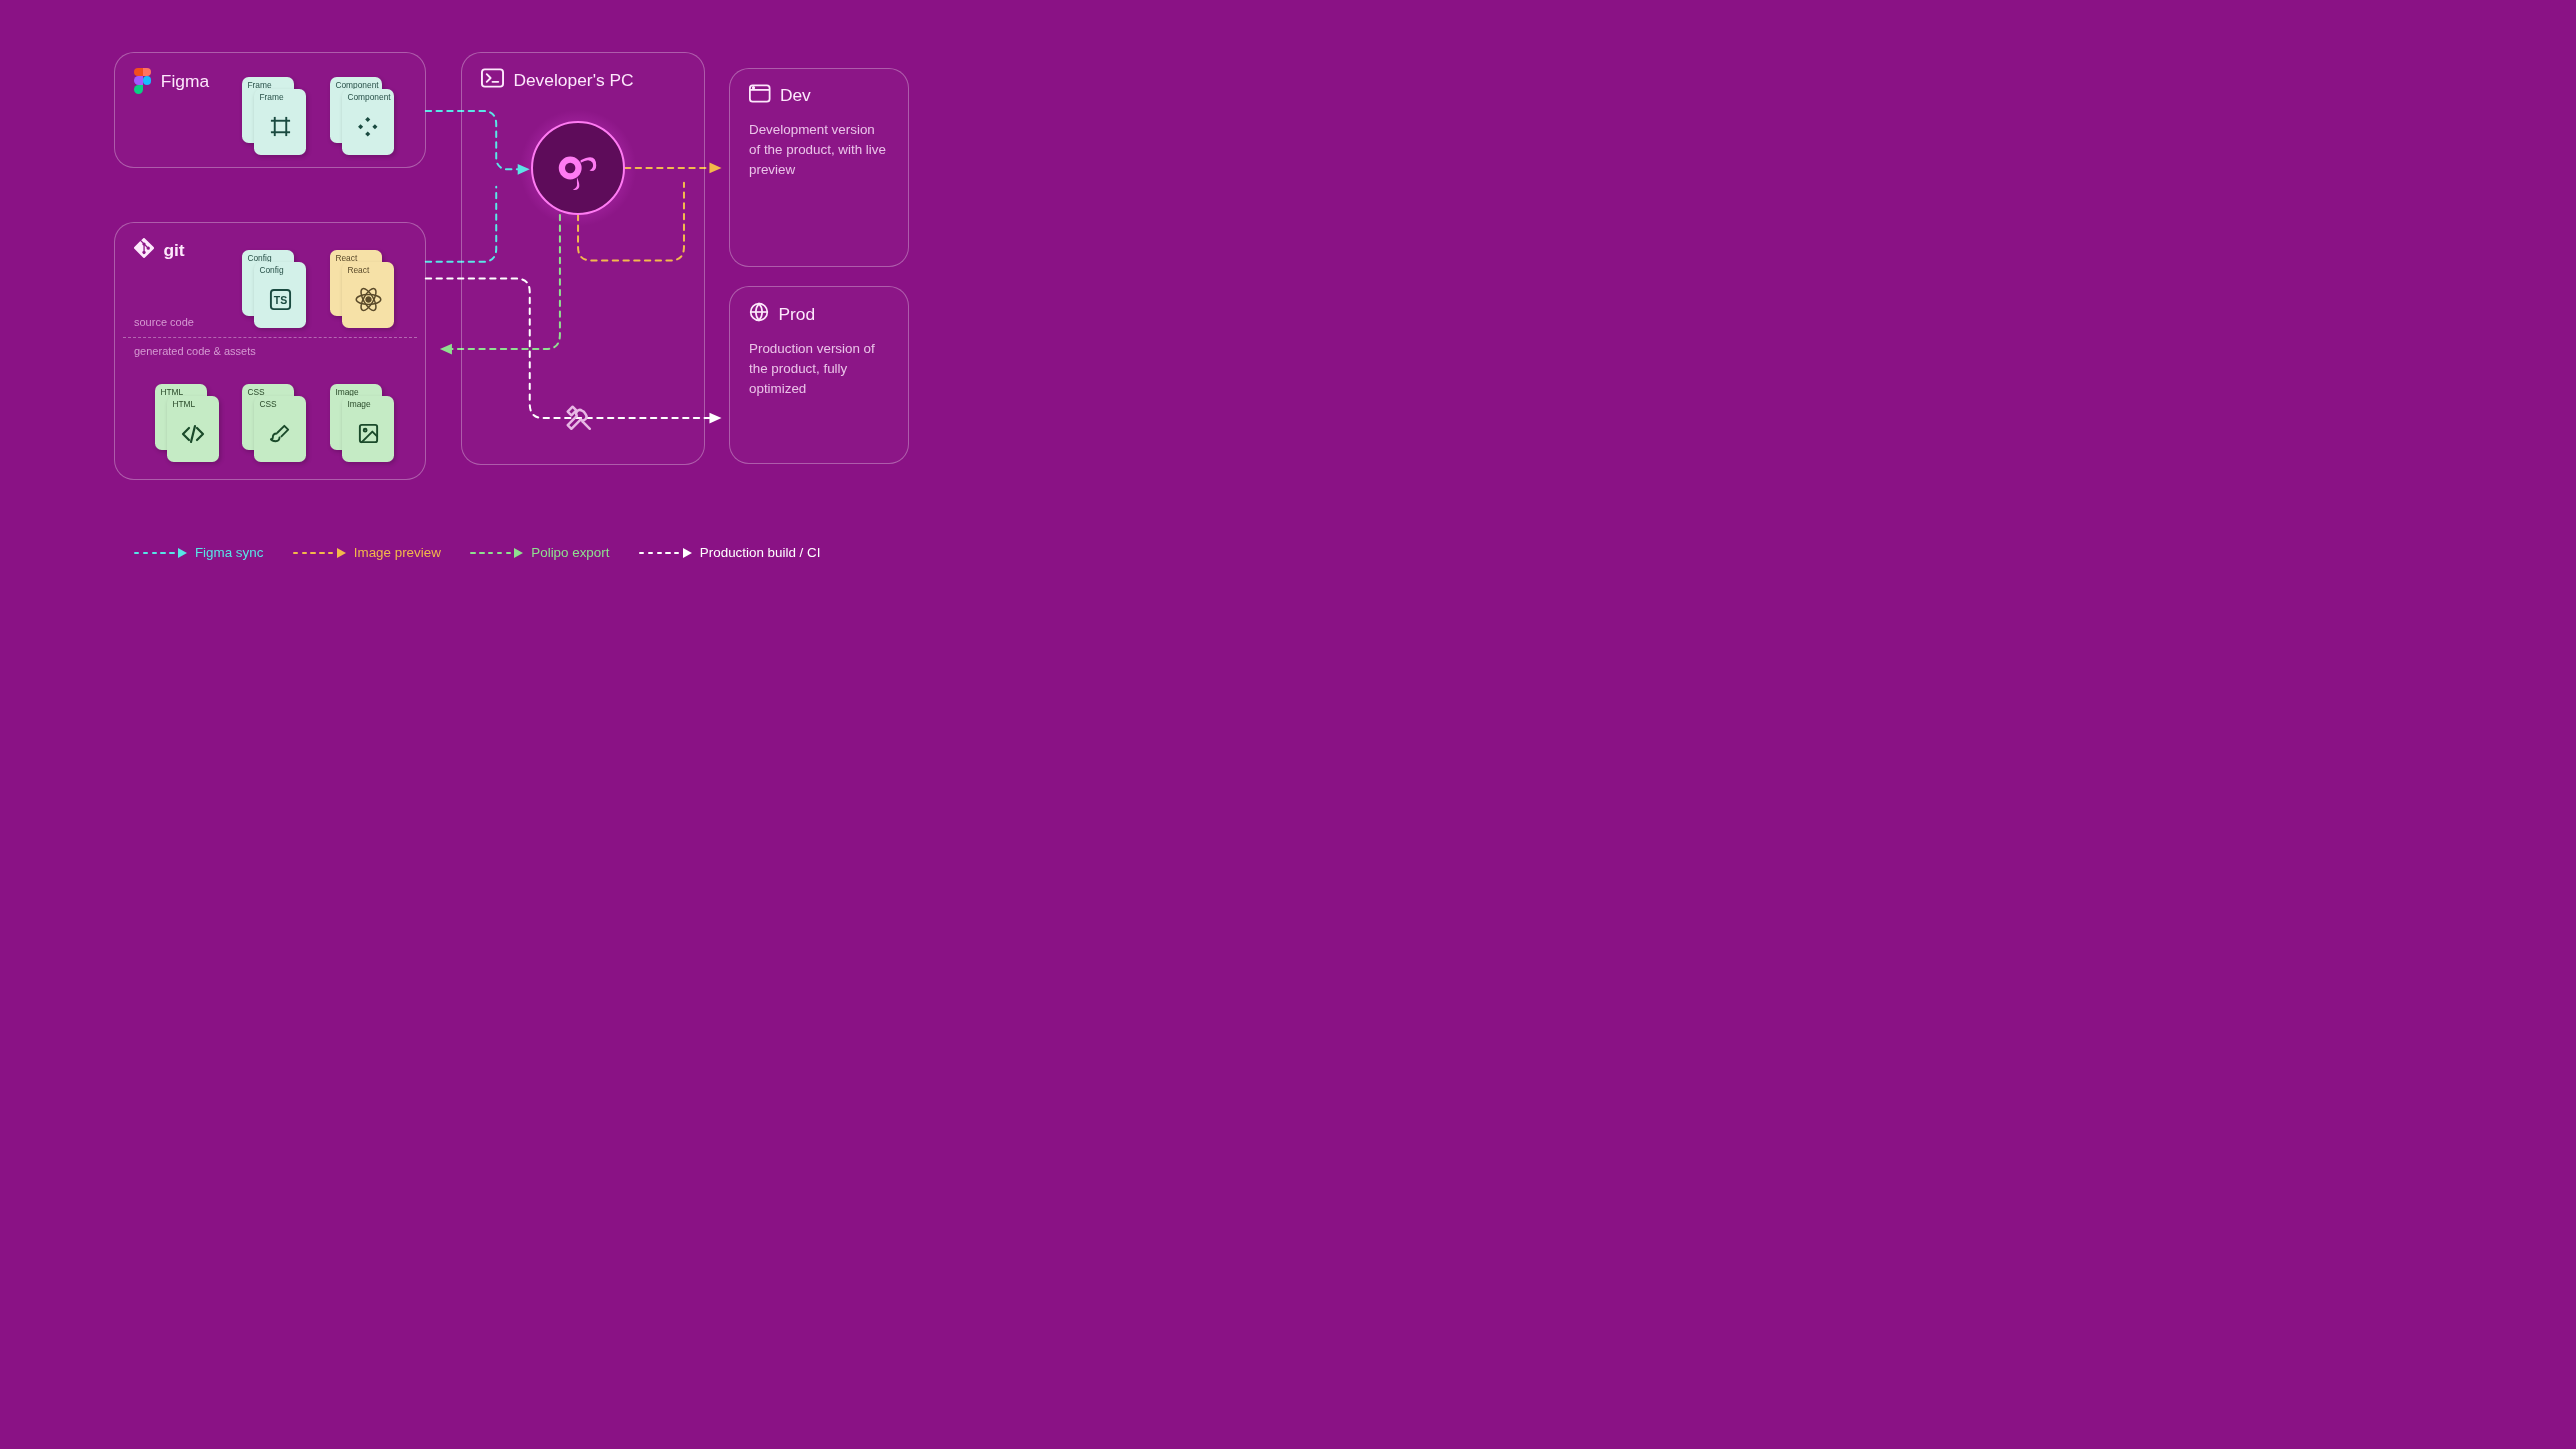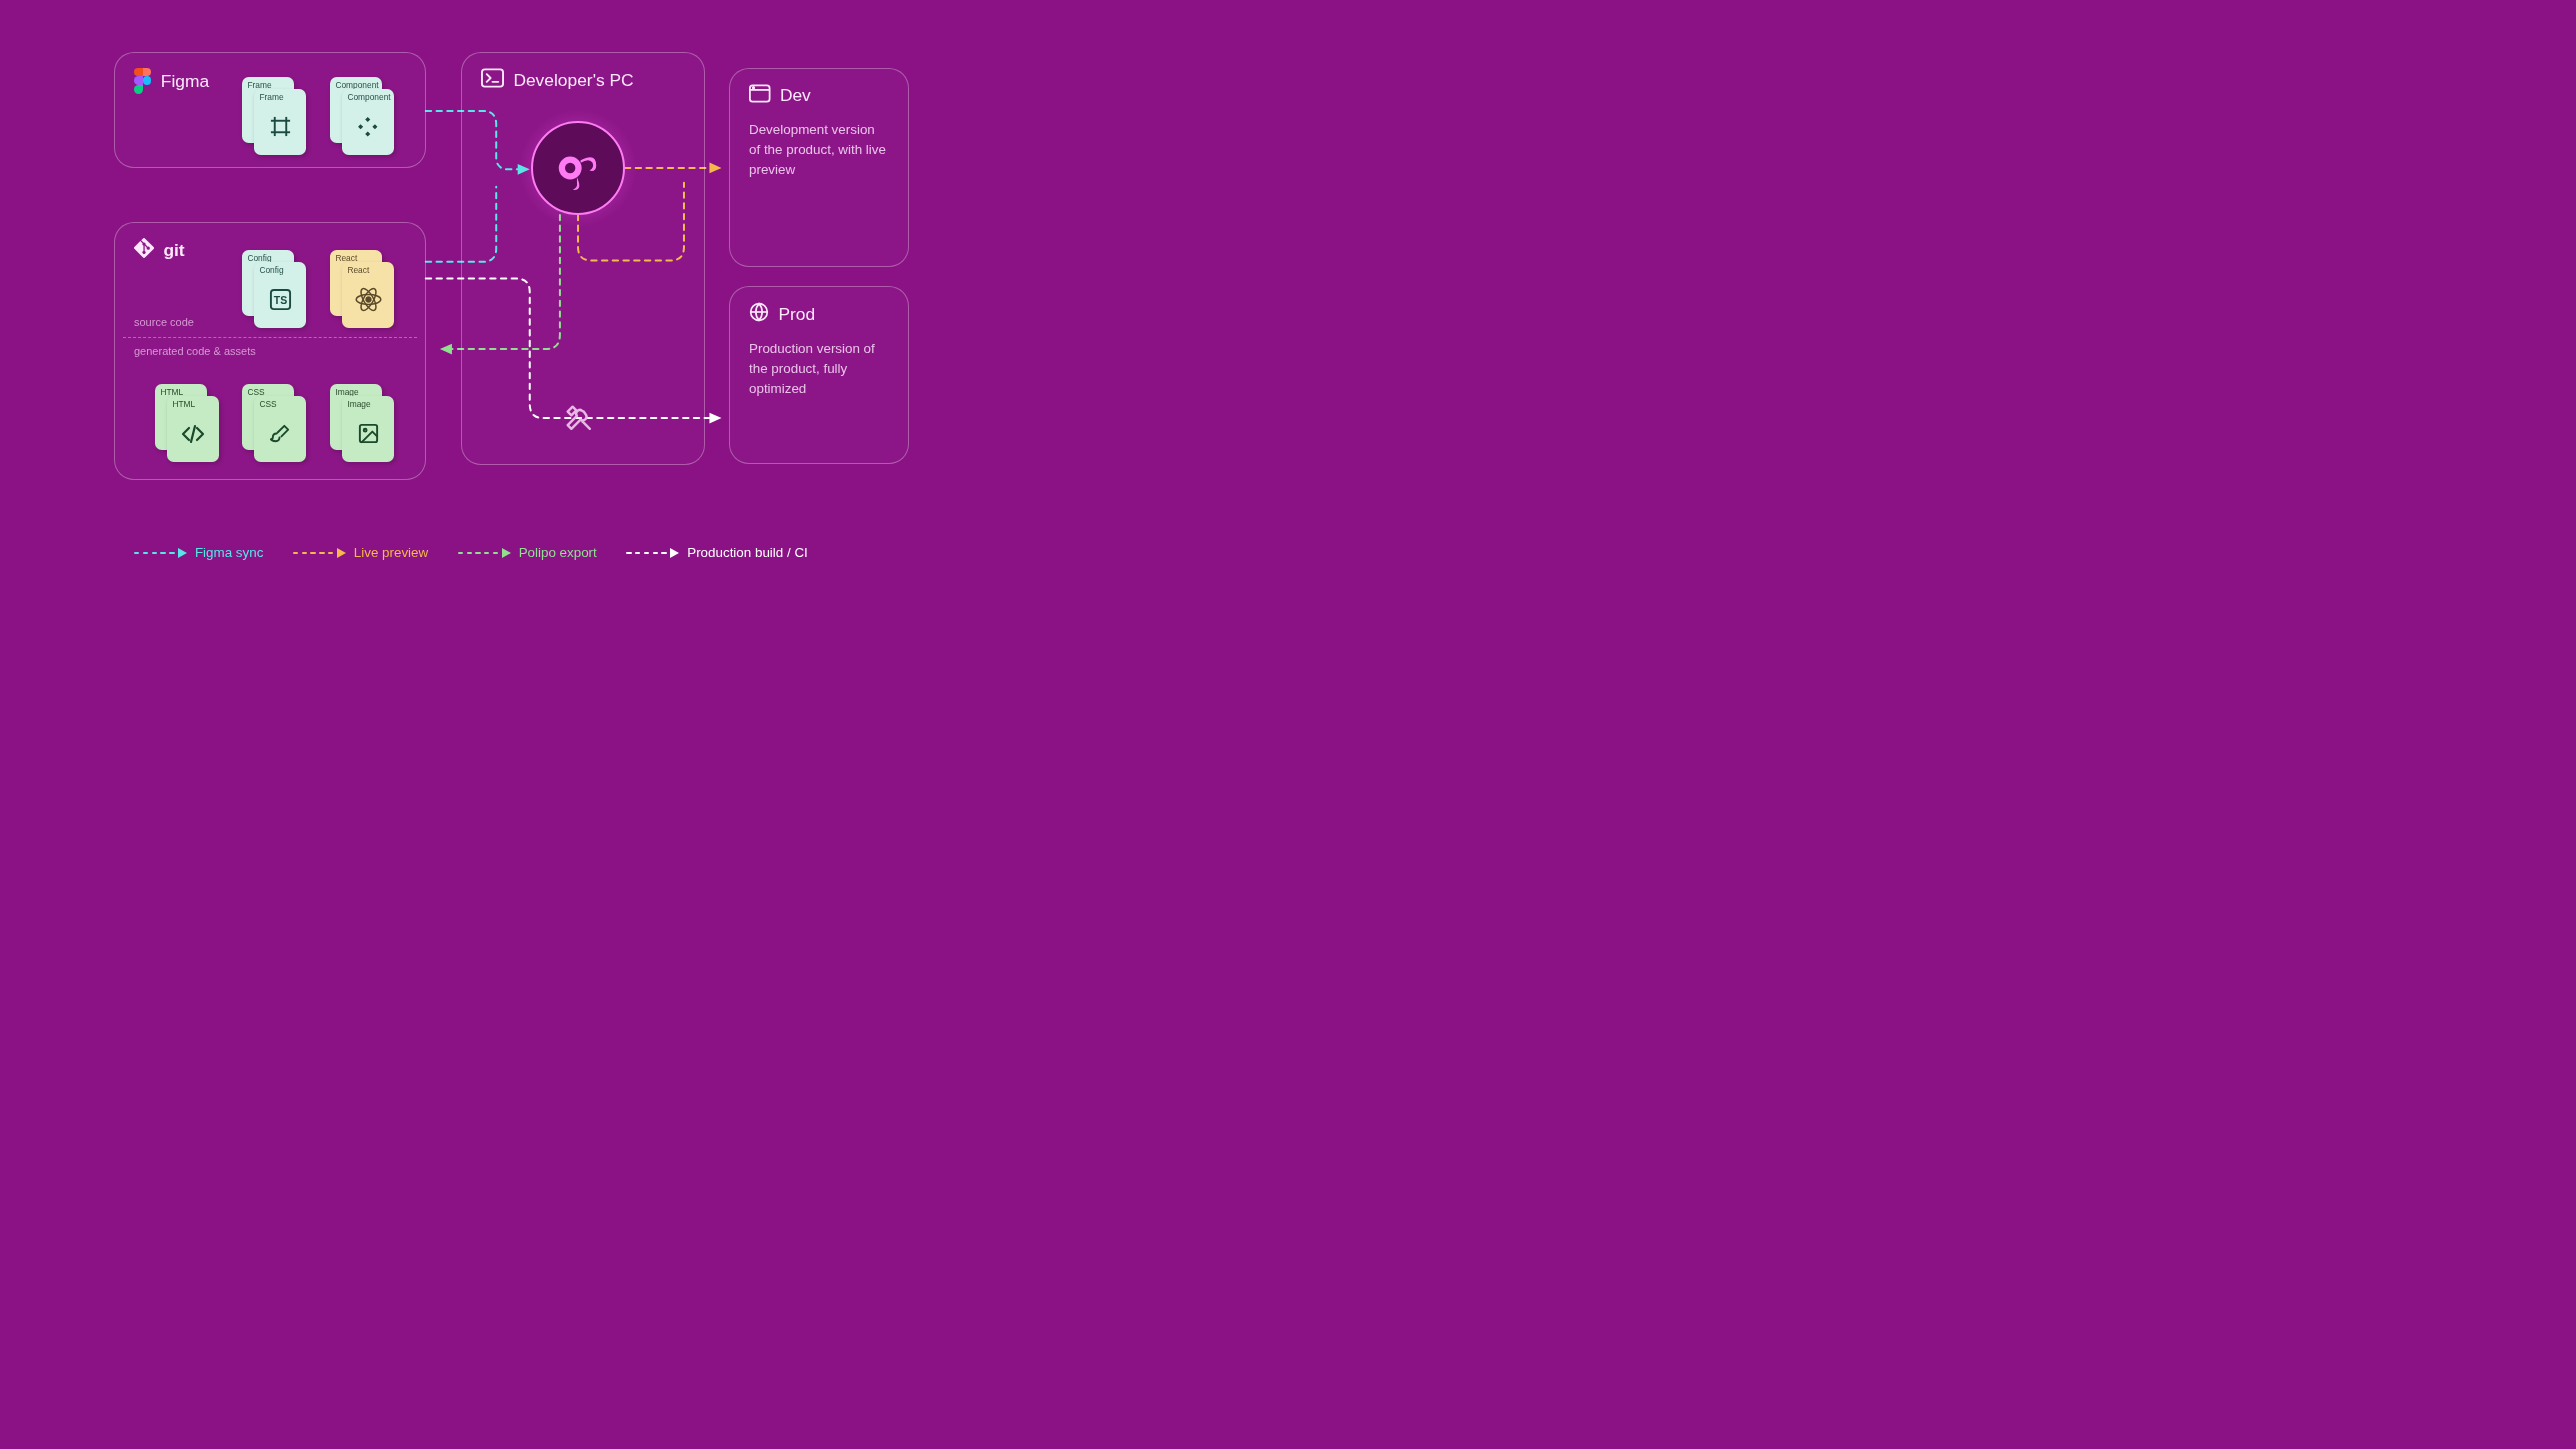--- a/index.html
+++ b/index.html
@@ -403,21 +403,21 @@
   </div>
   <div class="legend-item">
     <span class="legend-dash">
         <span class="seg bg-amber"></span>
         <span class="seg bg-amber"></span>
         <span class="seg bg-amber"></span>
         <span class="seg bg-amber"></span>
         <span class="seg bg-amber"></span>
         <span class="arrowhead ah-amber"></span>
       </span>
-    <span class="c-amber">Live preview</span>
+    <span class="c-amber">Image preview</span>
   </div>
   <div class="legend-item">
     <span class="legend-dash">
         <span class="seg bg-green"></span>
         <span class="seg bg-green"></span>
         <span class="seg bg-green"></span>
         <span class="seg bg-green"></span>
         <span class="seg bg-green"></span>
         <span class="arrowhead ah-green"></span>
       </span>

